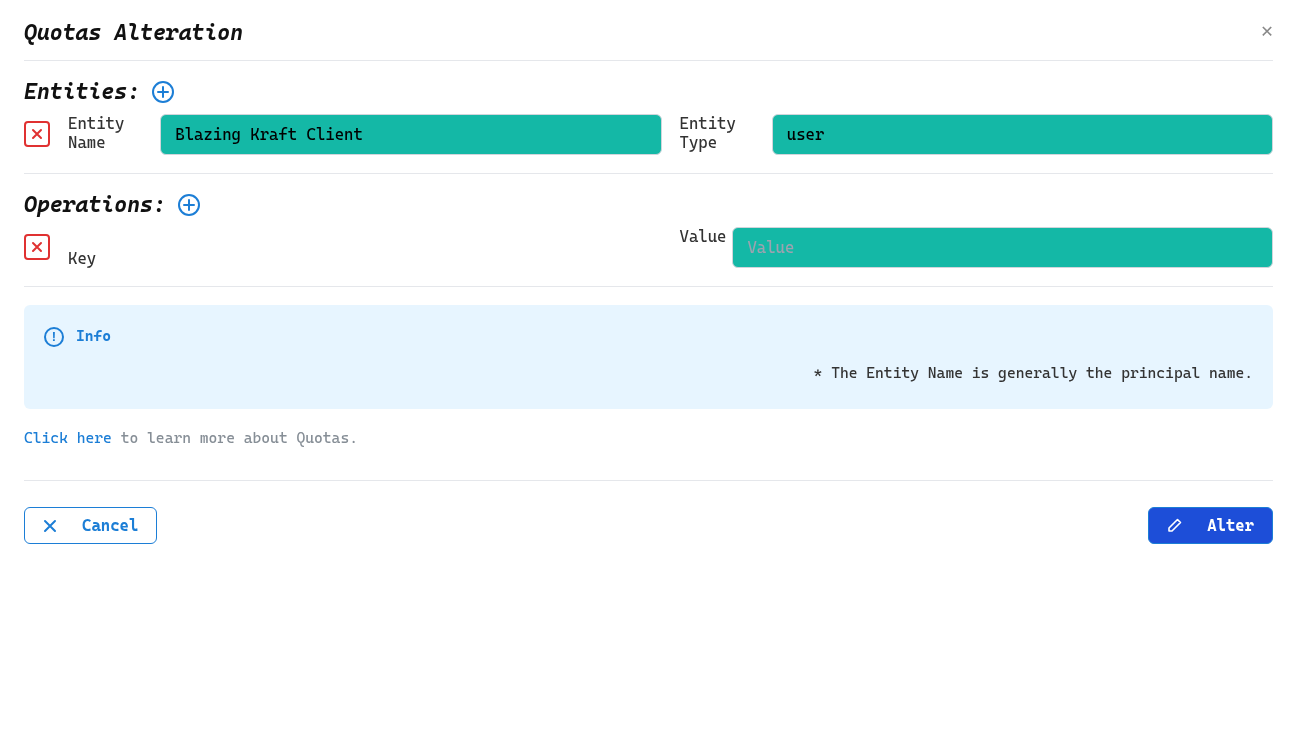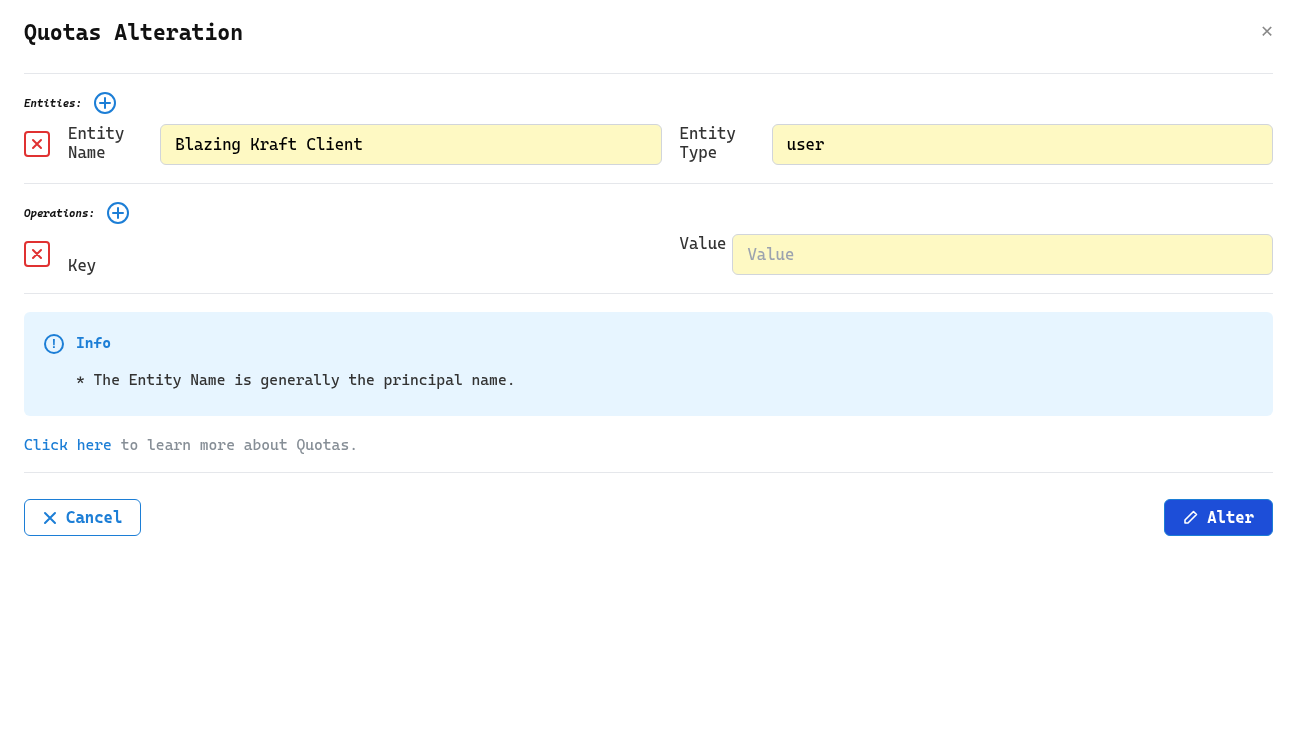--- a/index.html
+++ b/index.html
@@ -11,41 +11,42 @@
     color: #111;
   }
   .header {
     display: flex;
     justify-content: space-between;
     align-items: flex-start;
   }
   .title {
     font-size: 22px;
     font-weight: 700;
-    margin: 0 0 28px 0;
+    margin: 0 0 15px 0;
+    font-style: italic;
   }
   .close-x {
     color: #888;
     font-size: 20px;
     cursor: pointer;
     line-height: 1;
   }
   hr.rule {
     border: none;
     border-top: 1px solid #e5e7eb;
     margin: 0 0 18px 0;
   }
   .section-label-row {
     display: flex;
     align-items: center;
     gap: 12px;
     margin-bottom: 10px;
   }
   .section-label {
-    font-size: 11px;
+    font-size: 22px;
     font-style: italic;
     font-weight: 700;
   }
   .add-btn {
     width: 22px;
     height: 22px;
     border: 2px solid #1c7ed6;
     border-radius: 50%;
     display: inline-flex;
     align-items: center;
@@ -84,21 +85,21 @@
   .field-label {
     font-size: 16px;
     color: #333;
   }
   .input {
     font-family: inherit;
     font-size: 16px;
     padding: 10px 14px;
     border: 1px solid #d1d5db;
     border-radius: 6px;
-    background: #fef9c3;
+    background: #14b8a6;
     width: 100%;
   }
   .input::placeholder { color: #9ca3af; }
   .info-box {
     background: #e7f5ff;
     border-radius: 6px;
     padding: 18px 20px 22px 20px;
     margin-top: 4px;
     margin-bottom: 20px;
     line-height: 1.8;
@@ -119,49 +120,49 @@
     border: 2px solid #1c7ed6;
     border-radius: 50%;
     display: inline-flex;
     align-items: center;
     justify-content: center;
     color: #1c7ed6;
     font-size: 13px;
     font-weight: 700;
     font-family: sans-serif;
   }
-  .info-body { padding-left: 32px; }
+  .info-body { padding-left: 32px; text-align: right; }
   .code-pill {
     background: #f2e9f4;
     border-radius: 4px;
     padding: 1px 6px;
     font-size: 14px;
   }
   .learn-line {
     font-size: 15px;
     color: #868e96;
-    margin-bottom: 18px;
+    margin-bottom: 33px;
   }
   .learn-link { color: #1c7ed6; cursor: pointer; }
   .footer {
     display: flex;
     justify-content: space-between;
     align-items: center;
     padding-top: 8px;
   }
   .btn {
     font-family: inherit;
     font-size: 16px;
     font-weight: 700;
     padding: 8px 18px;
     border-radius: 6px;
     cursor: pointer;
     display: inline-flex;
     align-items: center;
-    gap: 9px;
+    gap: 25px;
   }
   .btn-outline {
     background: #fff;
     border: 1.5px solid #1c7ed6;
     color: #1c7ed6;
   }
   .btn-primary {
     background: #1d4ed8;
     border: 1.5px solid #1c7ed6;
     color: #fff;

